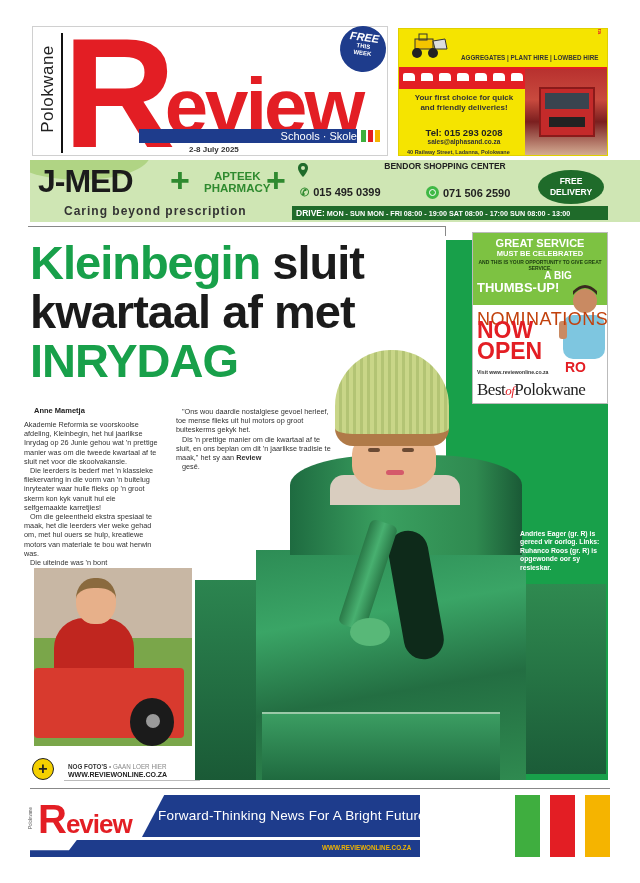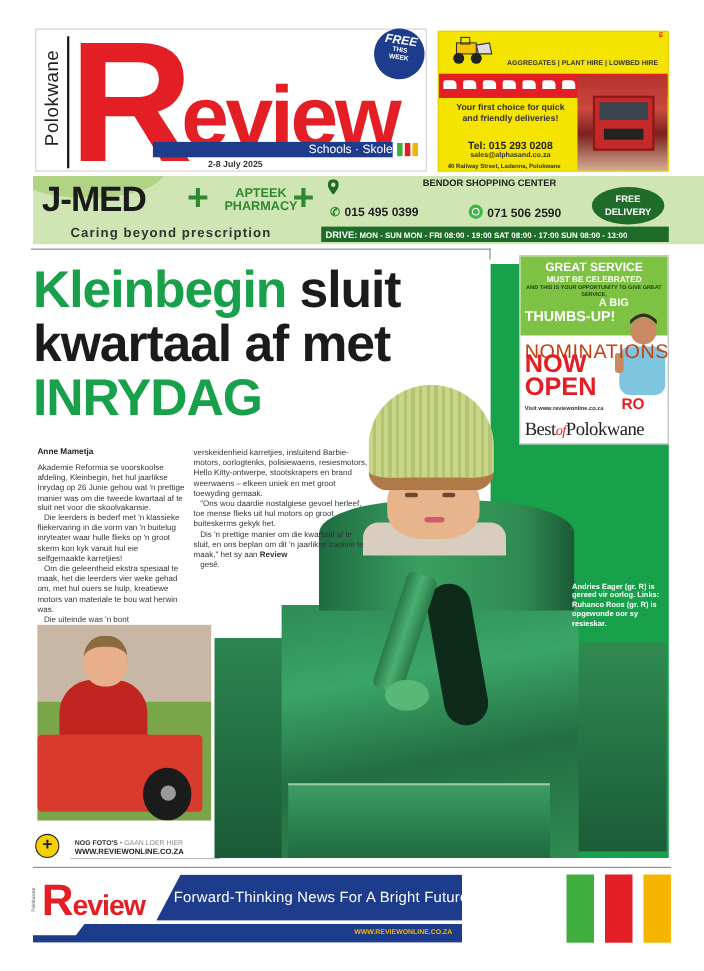--- a/index.html
+++ b/index.html
@@ -81,21 +81,21 @@
   .ad-best .ro { position: absolute; left: 92px; top: 126px; font-size: 14px; font-weight: 700; color: #e31e24; }
   .ad-best .ro span { color: #18a04a; }
   .ad-best .bestof { position: absolute; left: 4px; top: 147px; font-family: "Liberation Serif", serif; font-size: 17px; color: #222; letter-spacing: -0.5px; }
   .ad-best .bestof i { color: #e31e24; font-size: 13px; }
 
   
   .byline { position: absolute; left: 34px; top: 406px; font-size: 7.5px; font-weight: 700; color: #222; }
   .col { position: absolute; font-size: 7.3px; line-height: 9.2px; color: #333; }
   .col p { text-indent: 6px; }
   .col p.first { text-indent: 0; }
-  .col1 { left: 34px; top: 420px; width: 134px; }
+  .col1 { left: 24px; top: 420px; width: 134px; }
   .col2 { left: 176px; top: 407px; width: 160px; }
 
   
   .photo-tank { position: absolute; left: 192px; top: 300px; width: 416px; height: 480px; overflow: hidden; }
   .hat { position: absolute; left: 335px; top: 350px; width: 114px; height: 96px; border-radius: 56px 56px 18px 18px; background: repeating-linear-gradient(90deg, #c9d688 0 4px, #b3c474 4px 7px); border-bottom: 12px solid #b07a48; }
   .face { position: absolute; left: 352px; top: 430px; width: 84px; height: 60px; border-radius: 40%; background: #e8b48c; }
   .face .eye1, .face .eye2 { position: absolute; top: 18px; width: 12px; height: 4px; background: #6b4a33; border-radius: 3px; }
   .face .eye1 { left: 16px; } .face .eye2 { left: 50px; }
   .face .mouth { position: absolute; left: 34px; top: 40px; width: 18px; height: 5px; background: #d45a6a; border-radius: 4px; }
   .collar { position: absolute; left: 330px; top: 475px; width: 130px; height: 30px; background: #d9cdbf; border-radius: 14px 14px 0 0; }
@@ -259,21 +259,20 @@
 
 <div class="byline">Anne Mametja</div>
 
 <div class="col col1">
   <p class="first">Akademie Reformia se voorskoolse afdeling, Kleinbegin, het hul jaarlikse Inrydag op 26 Junie gehou wat 'n prettige manier was om die tweede kwartaal af te sluit net voor die skoolvakansie.</p>
   <p>Die leerders is bederf met 'n klassieke fliekervaring in die vorm van 'n buitelug inryteater waar hulle flieks op 'n groot skerm kon kyk vanuit hul eie selfgemaakte karretjies!</p>
   <p>Om die geleentheid ekstra spesiaal te maak, het die leerders vier weke gehad om, met hul ouers se hulp, kreatiewe motors van materiale te bou wat herwin was.</p>
   <p>Die uiteinde was 'n bont</p>
 </div>
 <div class="col col2">
-  <p class="first">verskeidenheid karretjies, insluitend Barbie-motors, oorlogtenks, polisiewaens, resiesmotors, Hello Kitty-ontwerpe, stootskrapers en brand weerwaens – elkeen uniek en met groot toewyding gemaak.</p>
   <p>"Ons wou daardie nostalgiese gevoel herleef, toe mense flieks uit hul motors op groot buiteskerms gekyk het.</p>
   <p><span>Dis 'n prettige manier om die kwartaal af te sluit, en ons beplan om dit 'n jaarlikse tradisie te maak," het sy aan</span> <b>Review</b></p>
   <p>gesê.</p>
 </div>
 
 <div class="photo-kart">
   <div class="grass"></div>
   <div class="boy"></div>
   <div class="head"></div>
   <div class="kart"></div>

